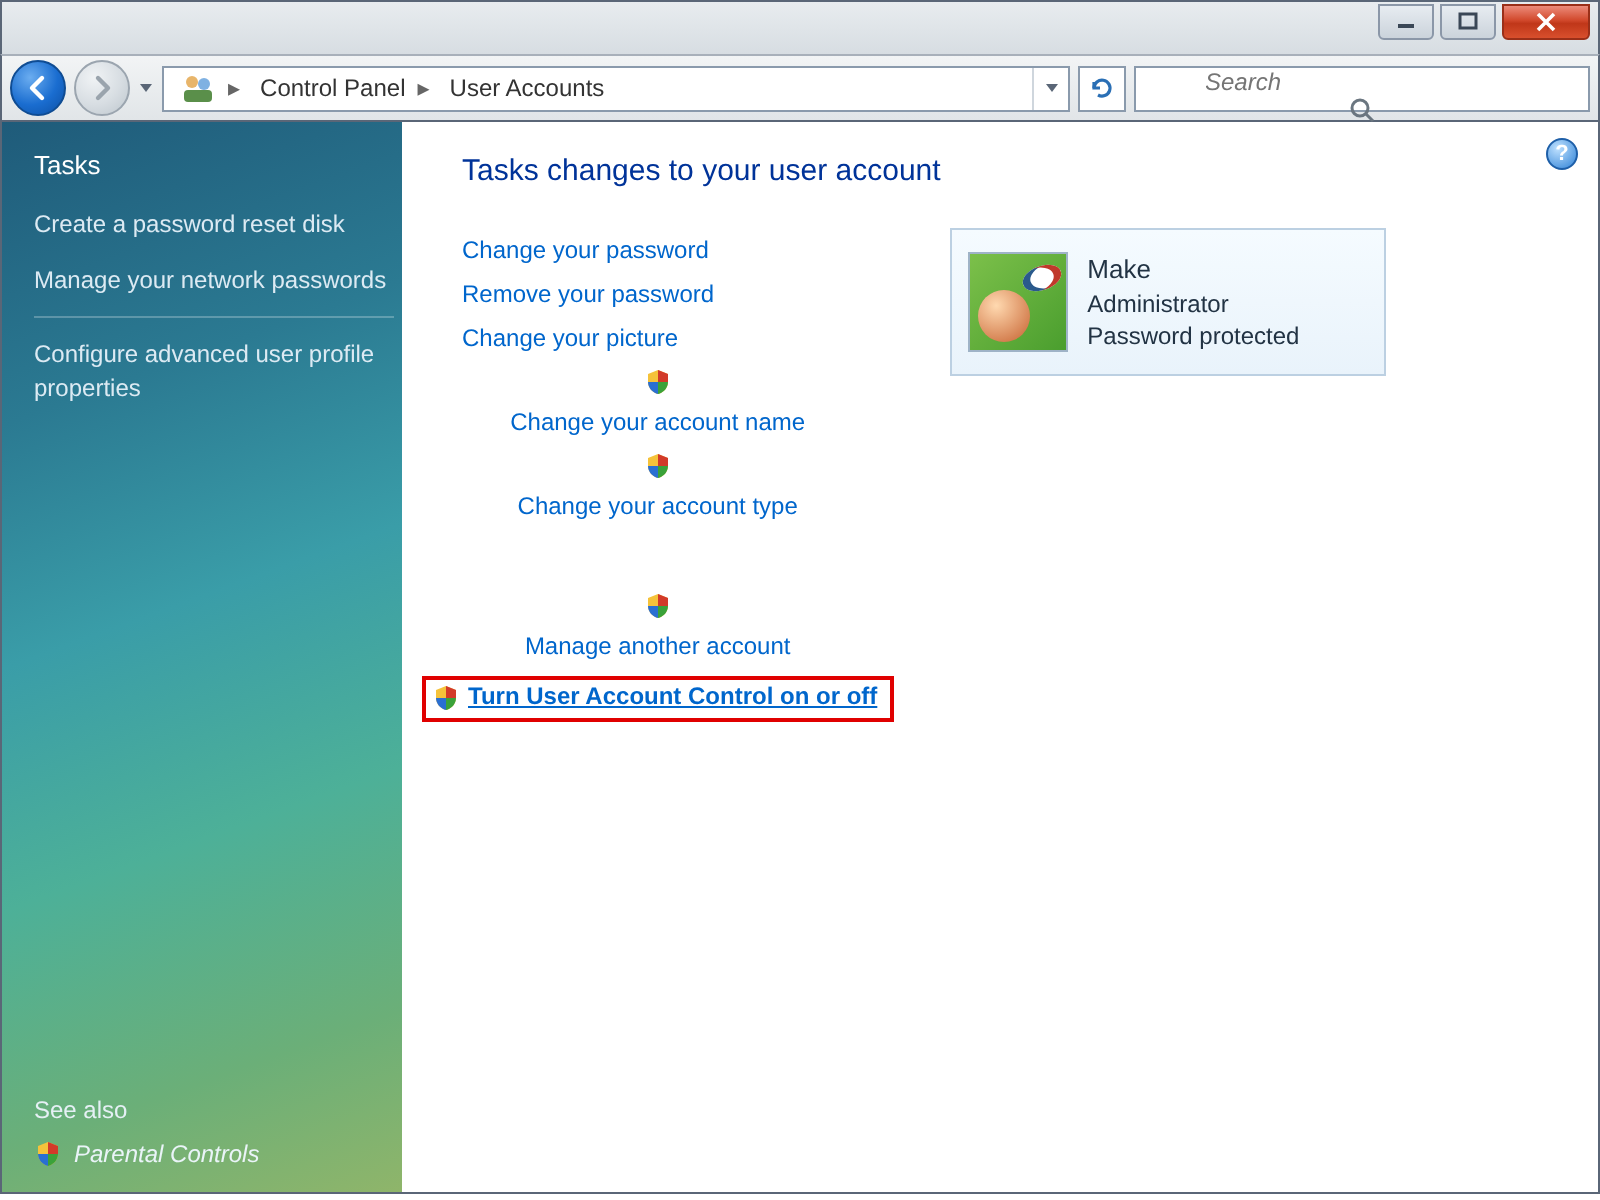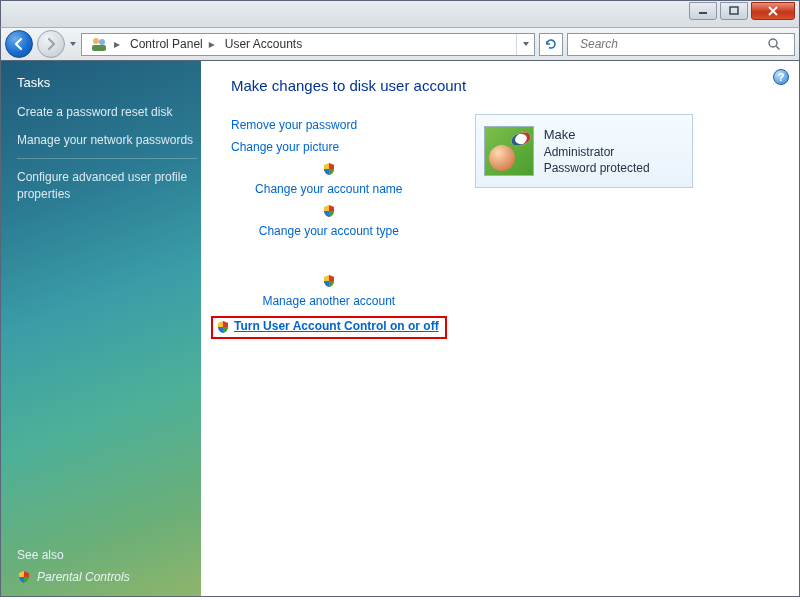--- a/index.html
+++ b/index.html
@@ -15,21 +15,21 @@
   
   .addressrow { height: 34px; background: linear-gradient(to bottom, #f2f4f5 0%, #e1e5e8 100%); border: 1px solid #5a6677; border-top: 1px solid #a8b0ba; display: flex; align-items: center; padding: 0 4px; gap: 4px; }
   .navcircle { width: 28px; height: 28px; border-radius: 50%; display: flex; align-items: center; justify-content: center; cursor: default; }
   .navback { background: radial-gradient(circle at 35% 30%, #6badf0 0%, #1a6dd0 55%, #0c4fa3 100%); border: 1px solid #0f4c93; }
   .navfwd { background: radial-gradient(circle at 35% 30%, #f0f3f5 0%, #d7dde2 55%, #bdc6cd 100%); border: 1px solid #9ba5af; }
   .addrbox { flex: 1; height: 23px; background: #fff; border: 1px solid #8a9aac; display: flex; align-items: center; font-size: 12px; color: #333; }
   .addrbox .seg { padding: 0 4px 0 8px; display: flex; align-items: center; height: 100%; cursor: default; }
   .addrbox .sep { color: #666; padding: 0 2px; }
   .addrbox .dropdown { margin-left: auto; width: 18px; display: flex; align-items: center; justify-content: center; border-left: 1px solid #cfd6dd; height: 100%; }
   .refreshbtn { width: 24px; height: 23px; background: #fff; border: 1px solid #8a9aac; display: flex; align-items: center; justify-content: center; }
-  .searchbox { width: 228px; height: 23px; background: #fff; border: 1px solid #8a9aac; display: flex; align-items: center; padding: 0 12px; }
+  .searchbox { width: 228px; height: 23px; background: #fff; border: 1px solid #8a9aac; display: flex; align-items: center; padding: 0 12px; flex-direction: column; }
   .searchbox input { flex: 1; border: none; outline: none; font-size: 12px; color: #6b7680; font-style: italic; }
   .searchbox .sicon { width: 16px; display: flex; align-items: center; justify-content: center; }
 
   
   .bodywrap { display: flex; height: 536px; border: 1px solid #5a6677; border-top: none; }
 
   
   .sidebar { width: 200px; background: linear-gradient(160deg, #1f5b7a 0%, #2b7a92 25%, #3a9da8 45%, #4db098 65%, #6baf78 85%, #8fb56a 100%); color: #fff; font-size: 12px; position: relative; padding: 14px 4px 10px 16px; display: flex; flex-direction: column; }
   .sidebar .tasks-heading { font-size: 13px; margin-bottom: 8px; }
   .sidebar .tasklink { color: #dceaf3; padding: 6px 0; line-height: 1.35; cursor: pointer; }
@@ -156,24 +156,27 @@
         <path d="M7 7 H2 V7 C2 10 4.5 12.5 7 13 Z" fill="#2a6fd2"></path>
         <path d="M7 7 H12 V7 C12 10 9.5 12.5 7 13 Z" fill="#3aa23a"></path>
       </svg>
       <span>Parental Controls</span>
     </div>
   </div>
 
   <div class="content">
     <div class="helpicon">?</div>
 
-    <div class="mainheading">Make changes to disk user account</div>
+    <div class="mainheading">Tasks changes to your user account</div>
 
     <div class="mainrow">
       <div class="linkcol">
+        <div class="cplink" style="margin-left:0">
+          <span>Change your password</span>
+        </div>
         <div class="cplink" style="margin-left:0">
           <span>Remove your password</span>
         </div>
         <div class="cplink" style="margin-left:0">
           <span>Change your picture</span>
         </div>
         <div class="cplink has-shield">
           <span class="shieldspc">
             <svg class="shield" viewBox="0 0 14 14">
                 <path d="M7 1 L12 3 V7 C12 10 9.5 12.5 7 13 C4.5 12.5 2 10 2 7 V3 Z" fill="#f5c23a"></path>

